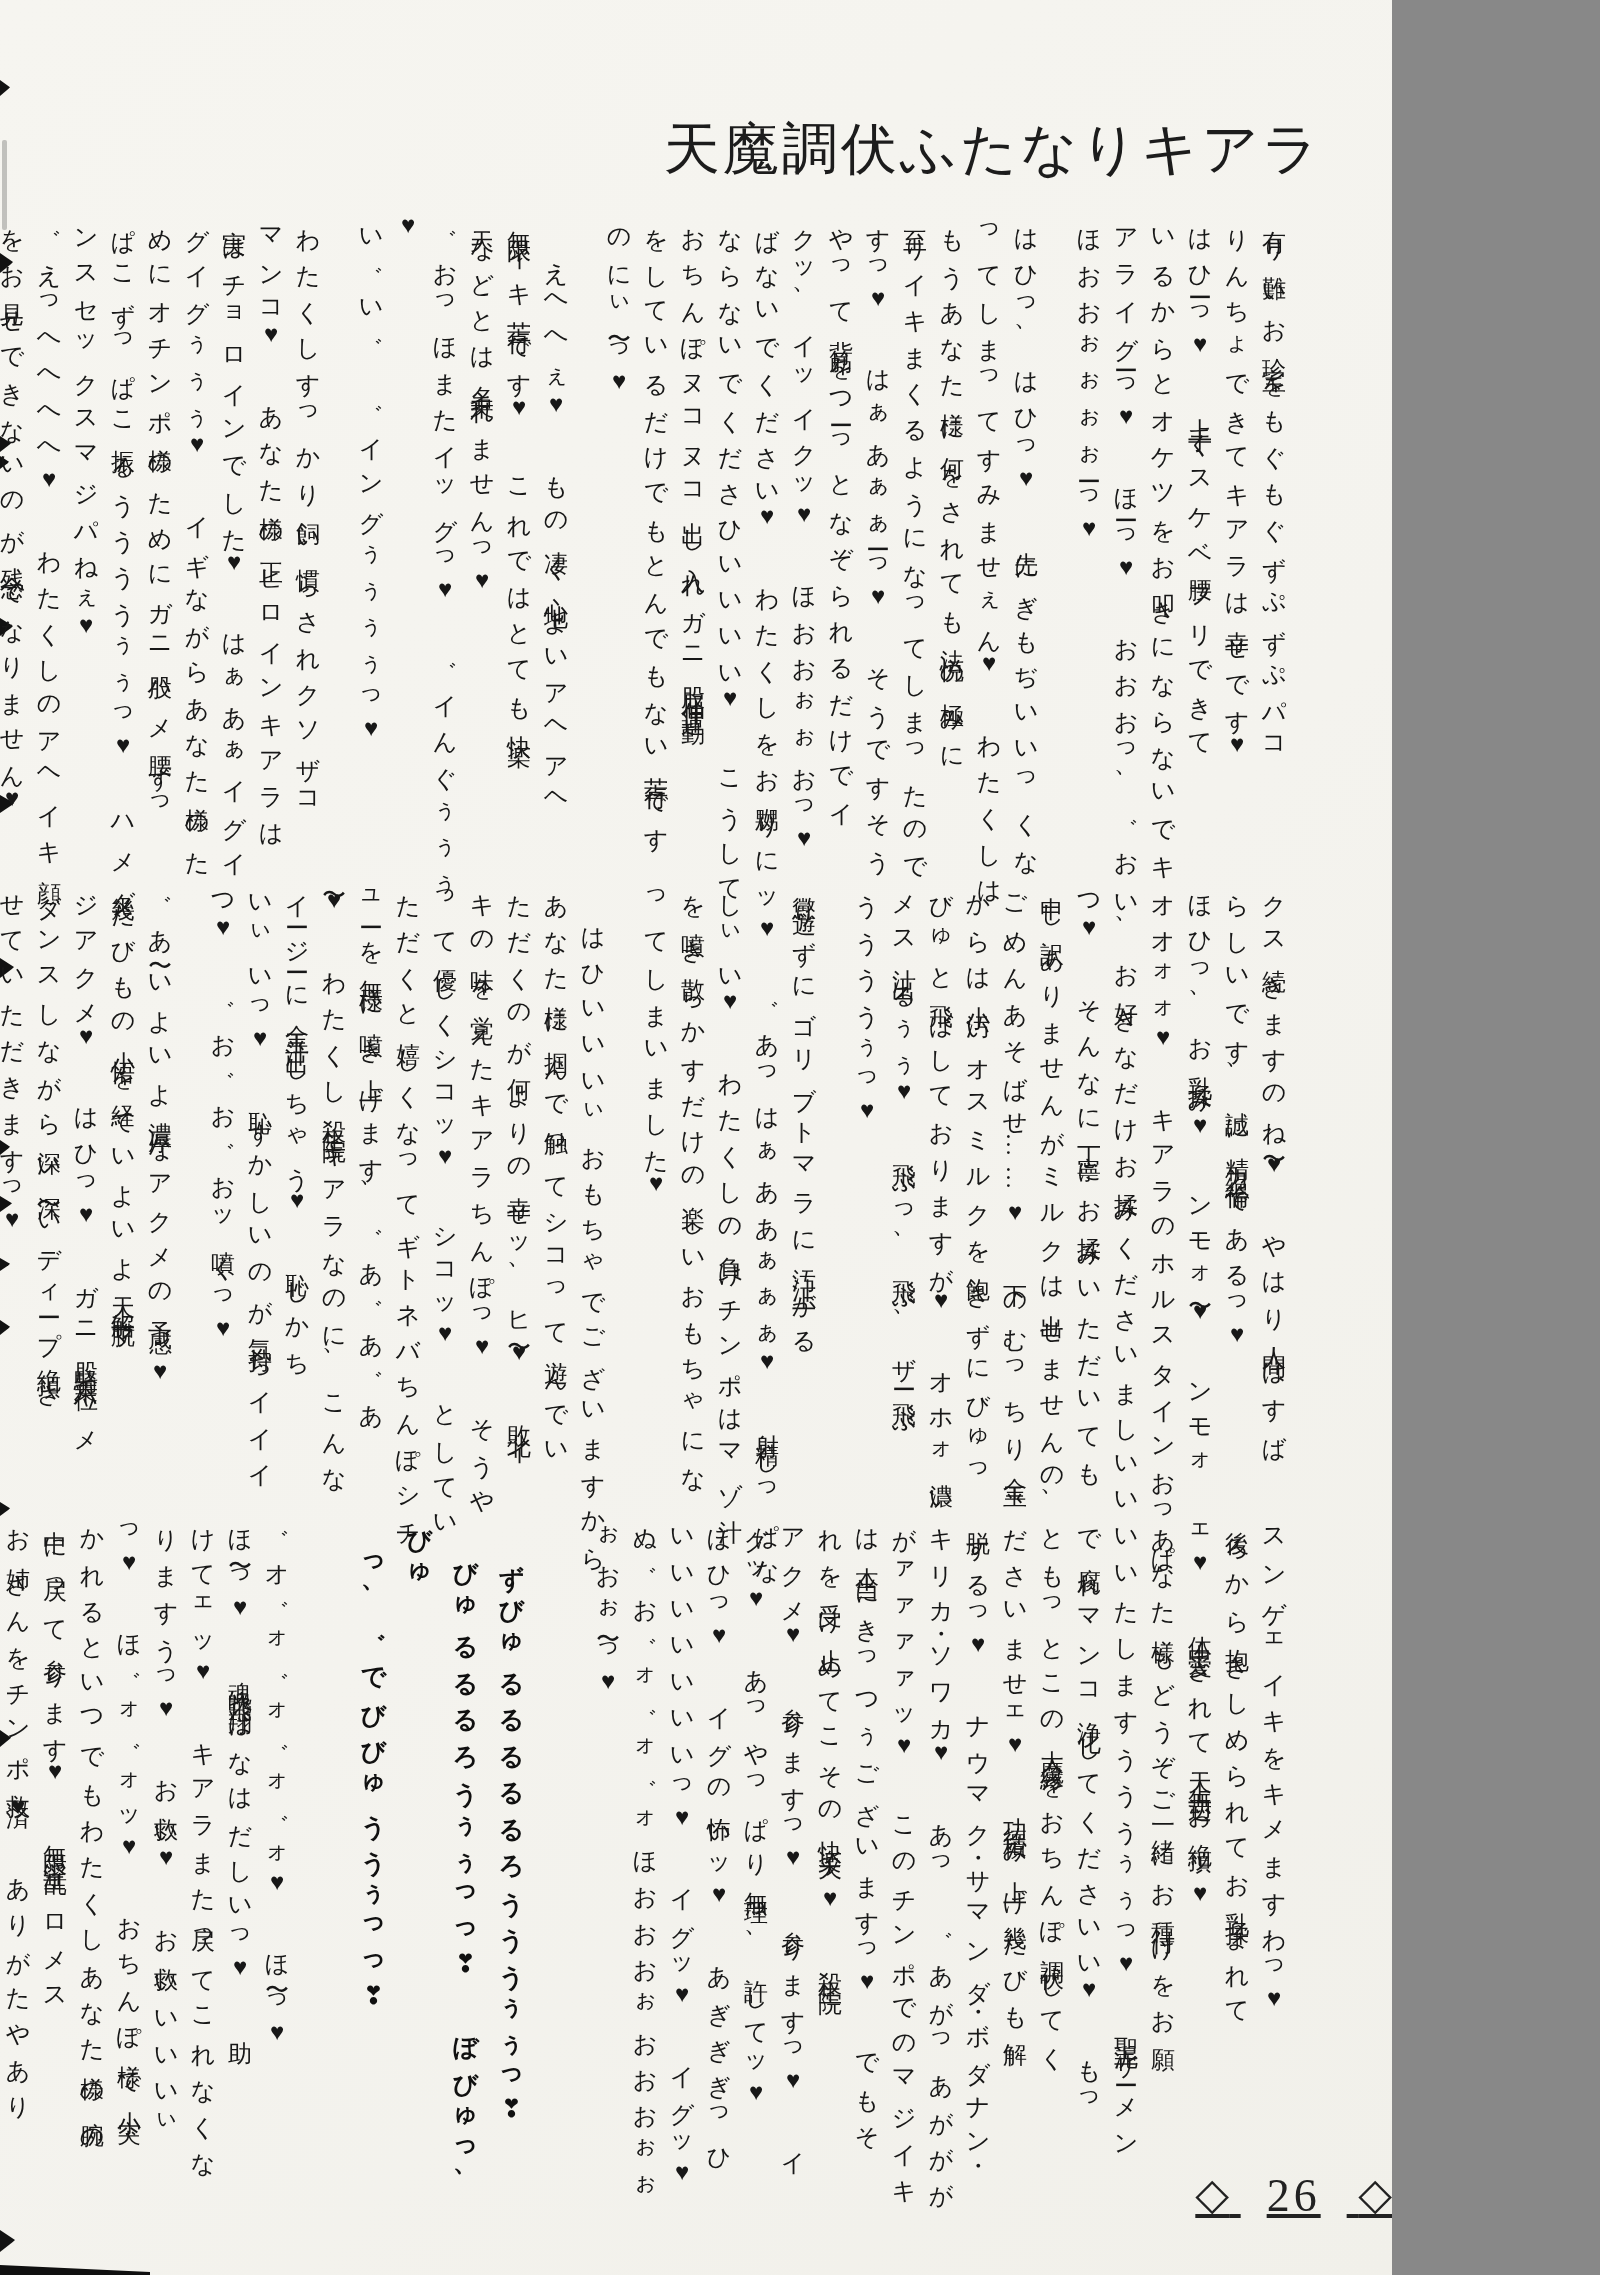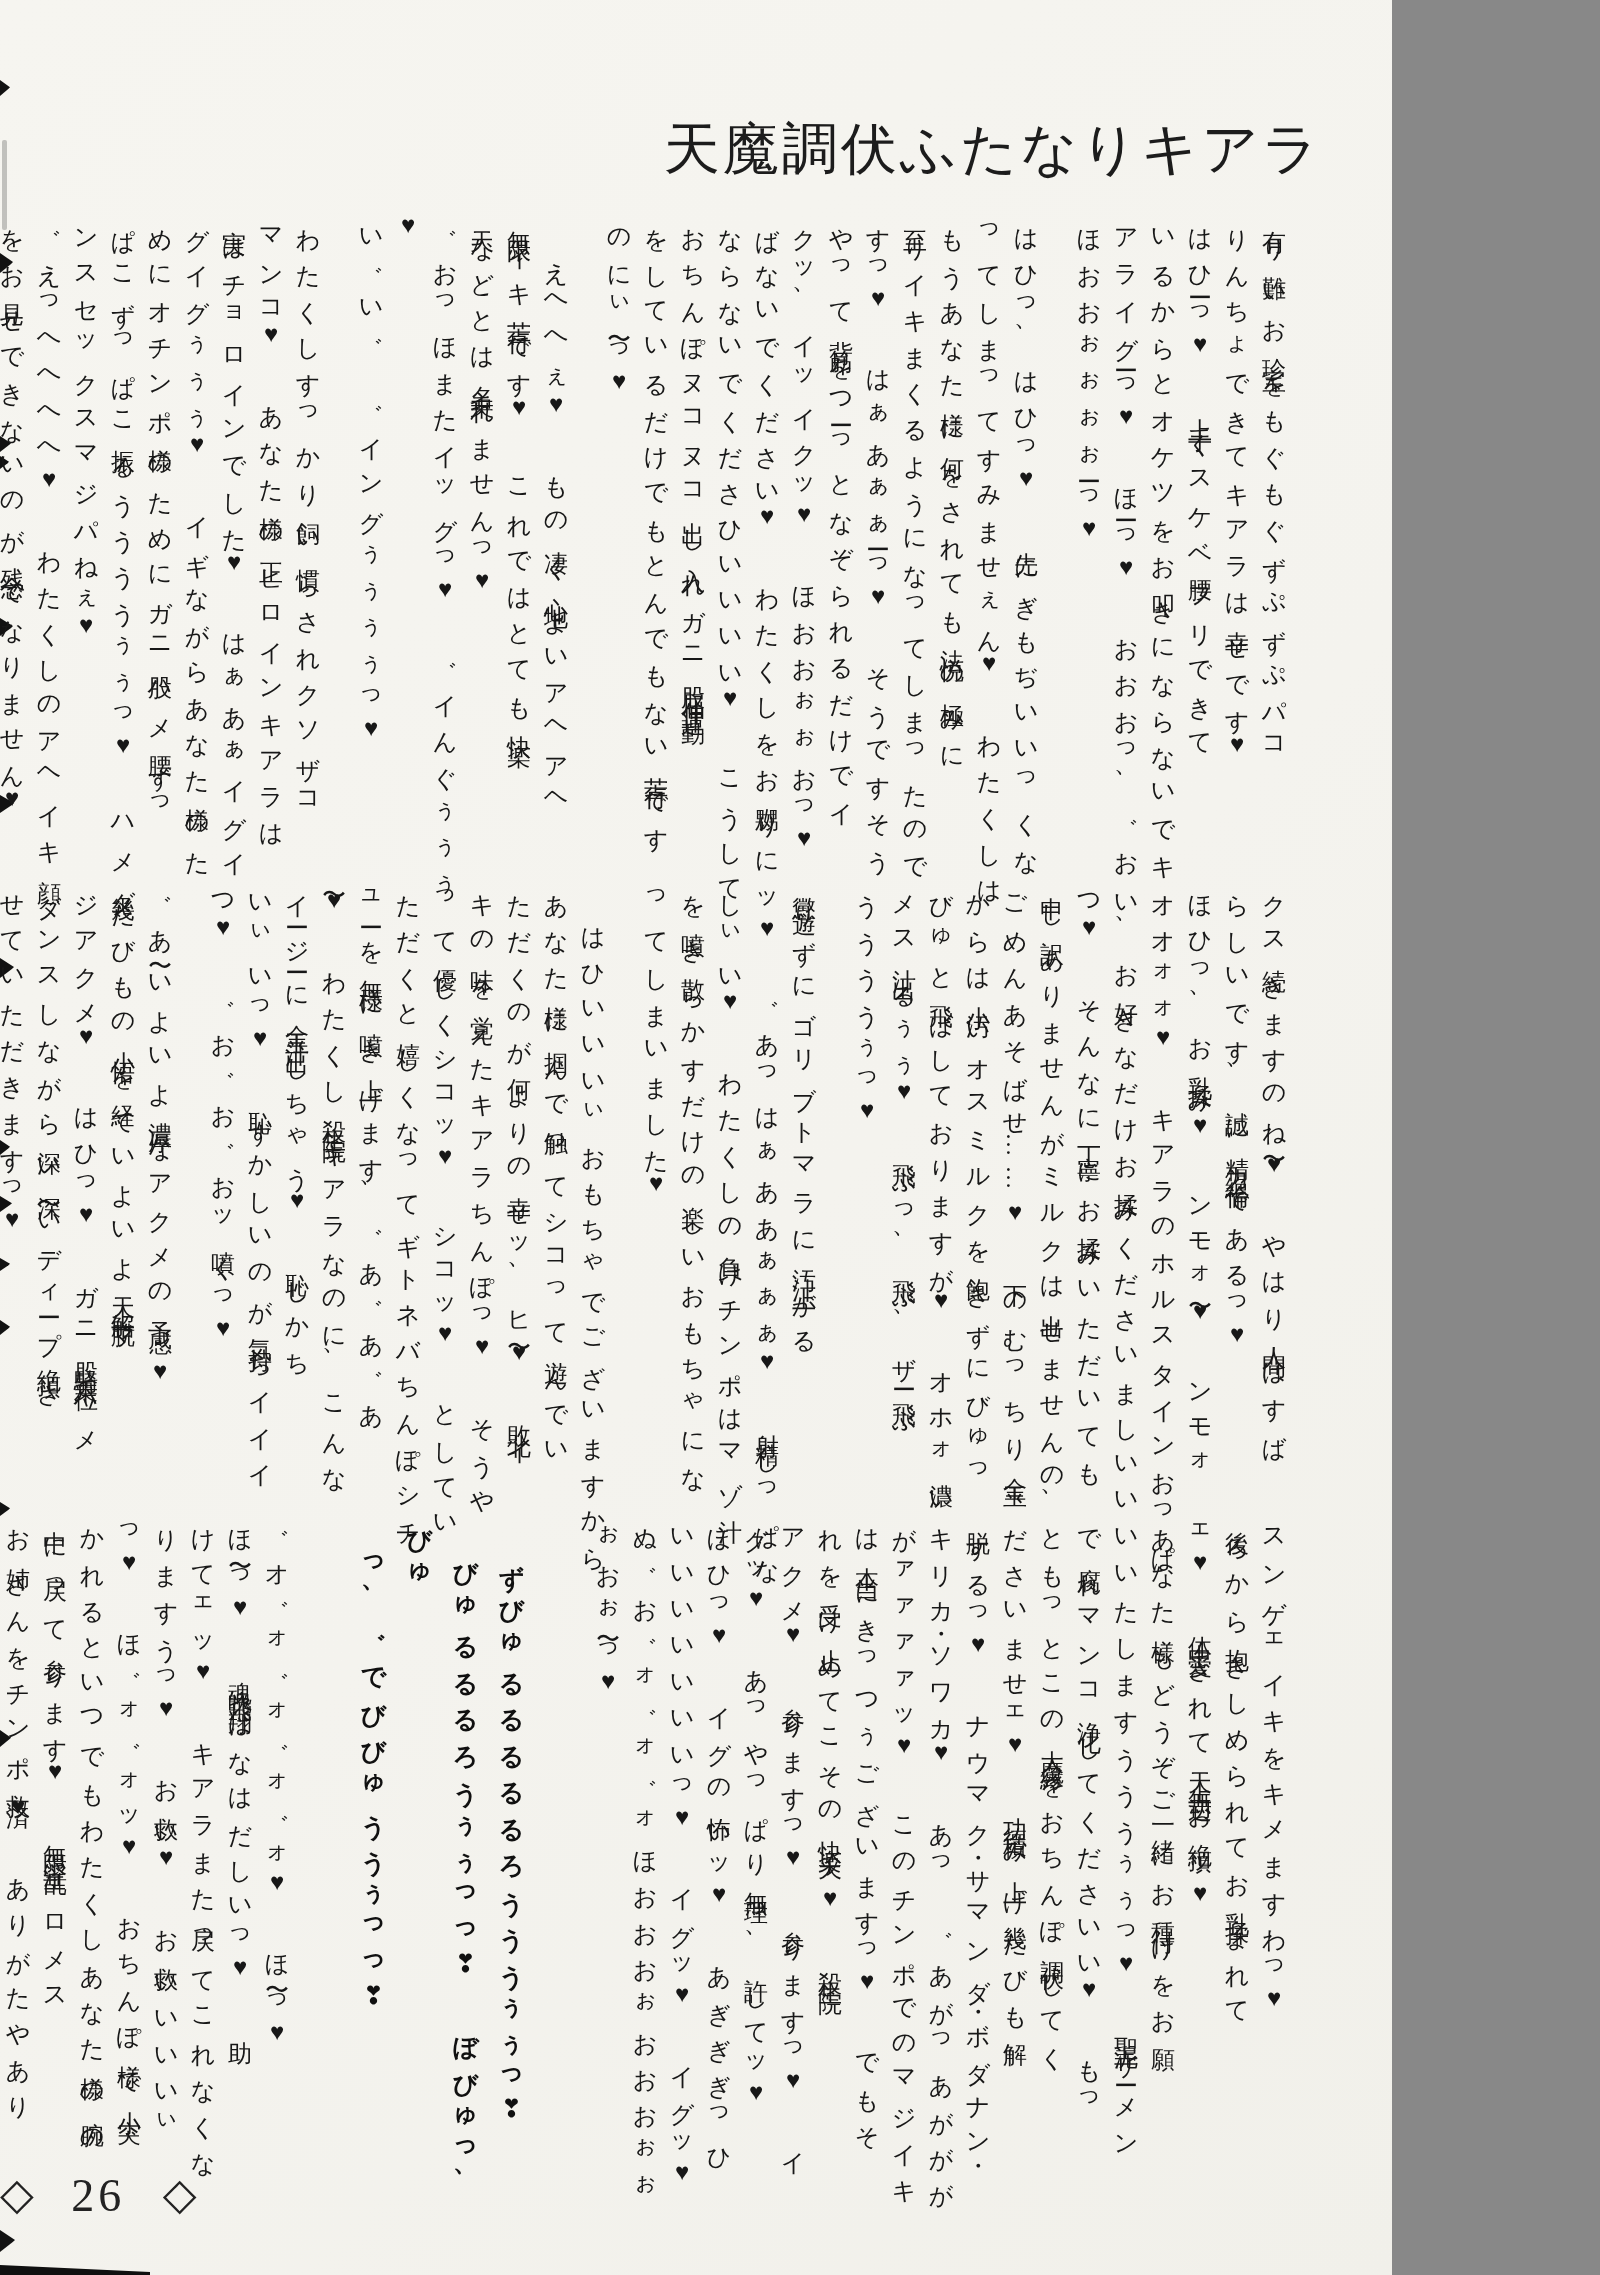--- a/index.html
+++ b/index.html
@@ -47,23 +47,24 @@
     font-family:"DejaVu Sans","Liberation Sans",sans-serif;
     font-weight:700;
     font-size:25px;
     line-height:46px;
     letter-spacing:8px;
     color:#101010;
   }
   .footer{
     position:absolute;
     top:2168px;left:0;right:0;
-    text-align:left;
+    text-align:right;
     font-size:46px;
     color:#222;
+    text-decoration:underline;
   }
   .footer .diamond{font-size:44px;vertical-align:2px;}
   .footer .pagenum{margin:0 26px;letter-spacing:4px;}
   .scan-mark{
     position:absolute;left:0;
     background:#121212;
     clip-path:polygon(0 0,100% 45%,85% 55%,0 100%);
   }
   .scan-streak{
     position:absolute;left:2px;width:5px;

